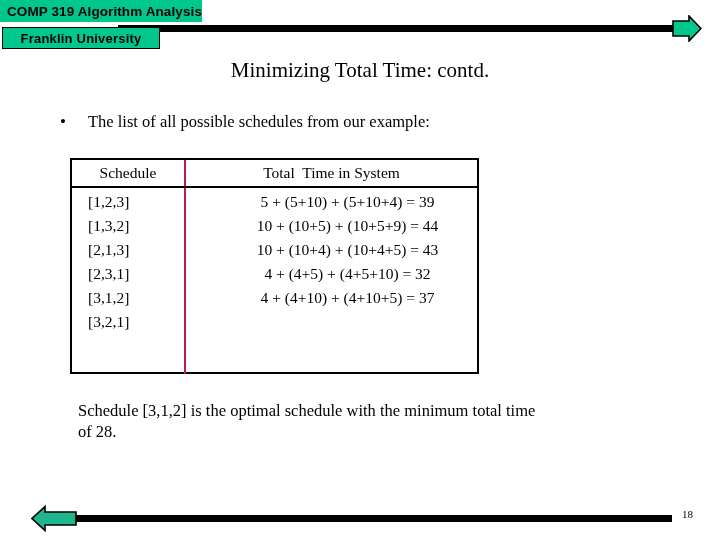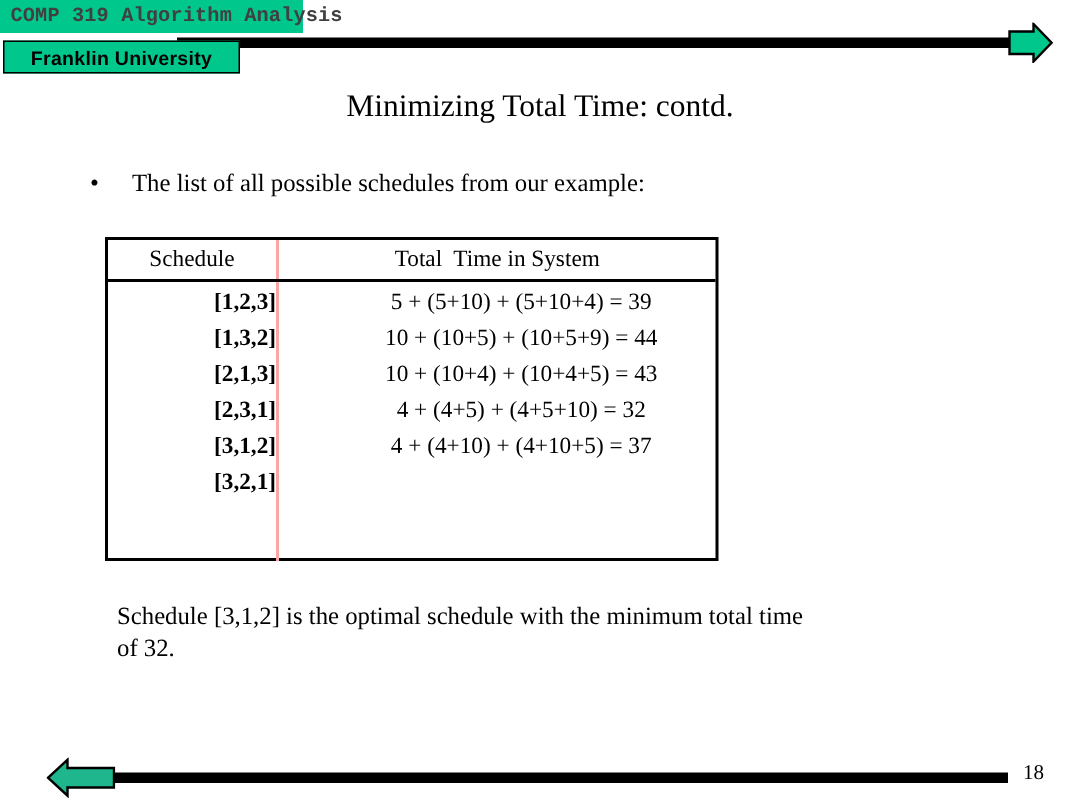--- a/index.html
+++ b/index.html
@@ -23,24 +23,24 @@
     width: 202px;
     height: 22px;
     background: var(--brand-green, #00c78c);
     display: flex;
     align-items: center;
     box-sizing: border-box;
     padding-left: 7px;
     z-index: 4;
   }
   .course-banner span {
-    font-family: Liberation Mono, monospace;
+    font-family: Liberation Sans, sans-serif;
     font-weight: bold;
     font-size: 13.5px;
-    color: #404040;
+    color: #000000;
     white-space: nowrap;
     letter-spacing: 0.1px;
   }
 
   .univ-banner {
     position: absolute;
     left: 2px;
     top: 27px;
     width: 158px;
     height: 22px;
@@ -129,21 +129,21 @@
   }
   .st-head {
     display: flex;
     height: 26px;
     border-bottom: 2px solid #000000;
   }
   .st-head .st-c1,
   .st-body .st-c1 {
     width: 114px;
     flex: 0 0 114px;
-    border-right: 2px solid #fca5a5;
+    border-right: 2px solid #be185d;
     box-sizing: border-box;
   }
   .st-head .st-c2,
   .st-body .st-c2 {
     flex: 1 1 auto;
     box-sizing: border-box;
   }
   .st-head .st-c1,
   .st-head .st-c2 {
     display: flex;
@@ -164,22 +164,21 @@
   .st-cell {
     height: 24px;
     line-height: 24px;
     font-family: "Liberation Serif", serif;
     font-size: 15.5px;
     color: #000000;
     white-space: pre;
   }
   .st-c1-inner .st-cell {
     padding-left: 16px;
-    text-align: right;
-    font-weight: bold;
+    text-align: left;
   }
   .st-c2-inner .st-cell {
     text-align: center;
     margin-left: 32px;
   }
 
   
   .conclusion {
     position: absolute;
     left: 78px;
@@ -211,21 +210,21 @@
     width: 46px;
     height: 27px;
     z-index: 3;
   }
 
   .page-number {
     position: absolute;
     left: 682px;
     top: 508px;
     font-family: "Liberation Serif", serif;
-    font-size: 14px;
+    font-size: 11px;
     color: #000000;
   }
 </style>
 </head>
 <body>
 
 <div class="course-banner">
   <span>COMP 319 Algorithm Analysis</span>
 </div>
 
@@ -270,21 +269,21 @@
         <div class="st-cell">10 + (10+4) + (10+4+5) = 43</div>
         <div class="st-cell">4 + (4+5) + (4+5+10) = 32</div>
         <div class="st-cell">4 + (4+10) + (4+10+5) = 37</div>
       </div>
     </div>
   </div>
 </div>
 
 <div class="conclusion">
   <span>Schedule [3,1,2] is the optimal schedule with the minimum total time</span>
-  <span class="line2">of  32.</span>
+  <span class="line2">of  28.</span>
 </div>
 
 <div class="bottom-rule"></div>
 <div class="bottom-arrow-head">
   <svg width="46" height="27" viewBox="0 0 46 27" xmlns="http://www.w3.org/2000/svg">
     <path d="M45 7 L14 7 L14 1.5 L1 13.5 L14 25.5 L14 20 L45 20 Z" fill="#1fb58d" stroke="#000000" stroke-width="1.6" stroke-linejoin="miter"></path>
   </svg>
 </div>
 
 <div class="page-number">18</div>

